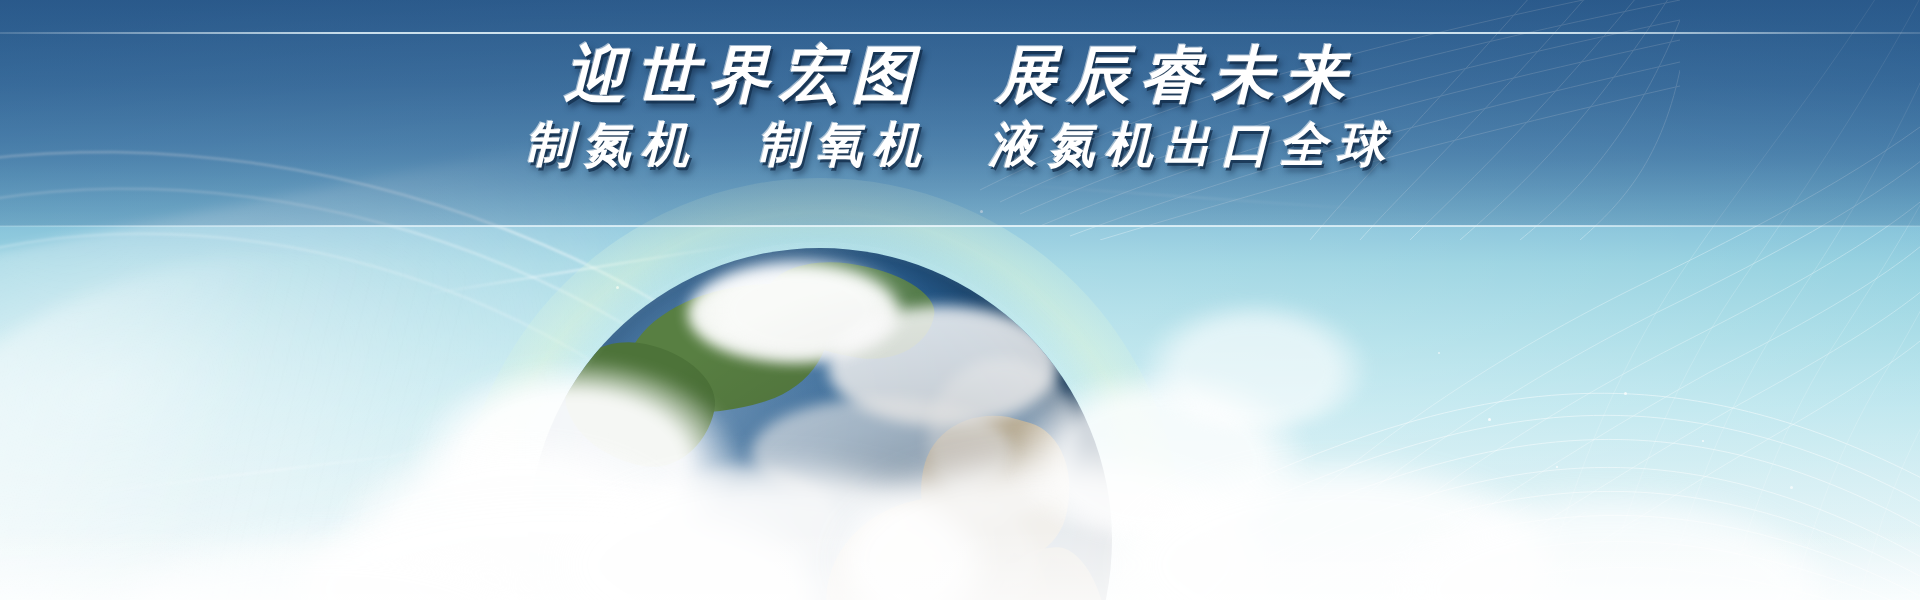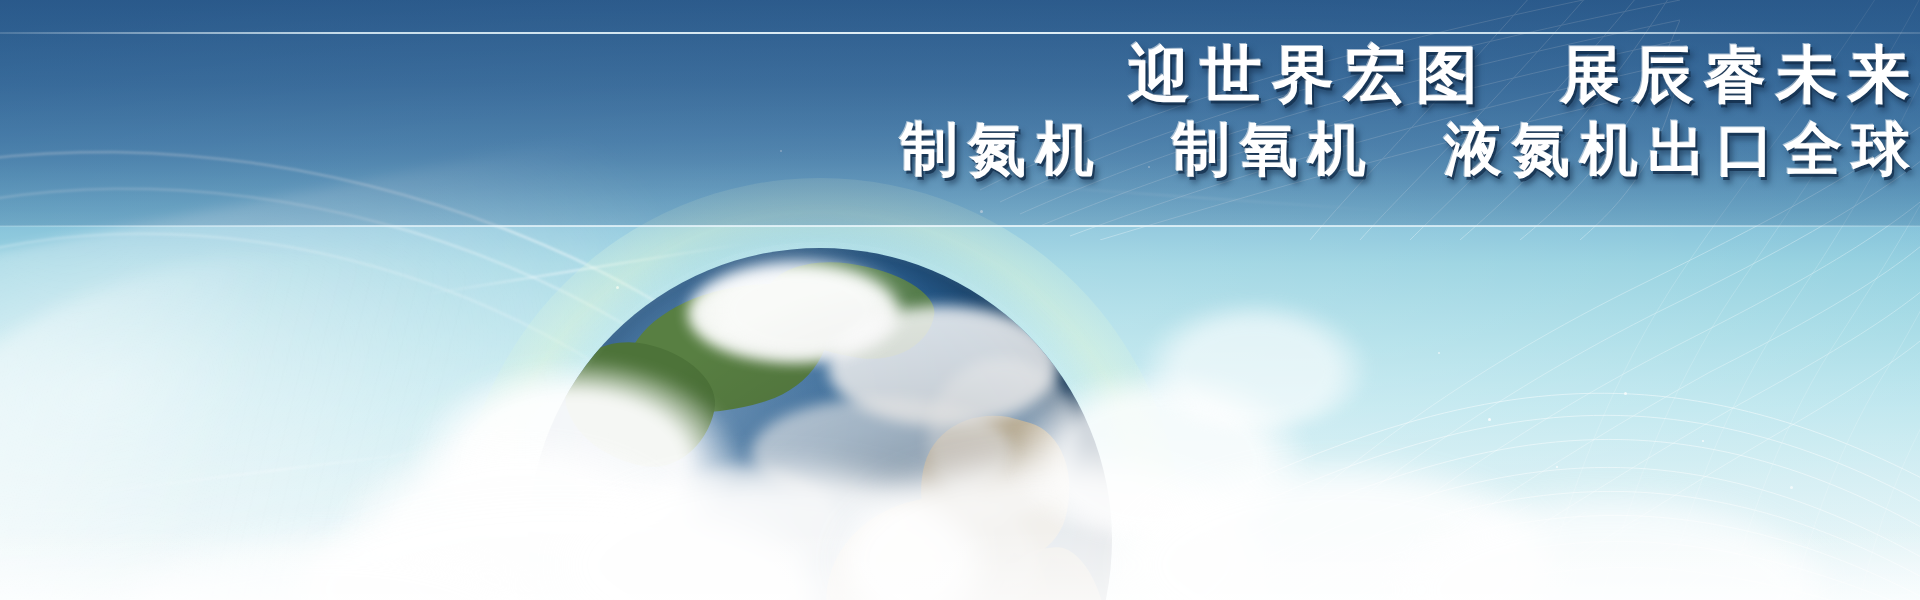--- a/index.html
+++ b/index.html
@@ -111,30 +111,30 @@
   }
   .rule-top{top:32px;}
   .rule-bot{top:225px;height:2px;opacity:.9;}
 
   
   .copy{position:absolute;left:0;top:44px;width:1920px;text-align:center;z-index:8;}
   .line{
     color:#ffffff;
     font-family:"DejaVu Serif","Liberation Serif",serif;
     font-weight:700;
+    font-style:italic;
     white-space:pre;
     line-height:1;
     text-shadow:
        2px 3px 0 rgba(18,44,74,.75),
        4px 6px 6px rgba(10,30,54,.55),
       -1px -1px 0 rgba(255,255,255,.55);
-    text-align: right;
   }
   .line1{font-size:62px;letter-spacing:10px;margin-bottom:14px;}
-  .line2{font-size:58px;letter-spacing:10px;}
+  .line2{font-size:48px;letter-spacing:10px;}
 
   .bottom-fade{position:absolute;left:0;bottom:0;width:1920px;height:70px;
     background:linear-gradient(180deg, rgba(255,255,255,0), rgba(255,255,255,.55));}
 </style>
 </head>
 <body>
 
 <div class="stage">
 
   <div class="sky"></div>

